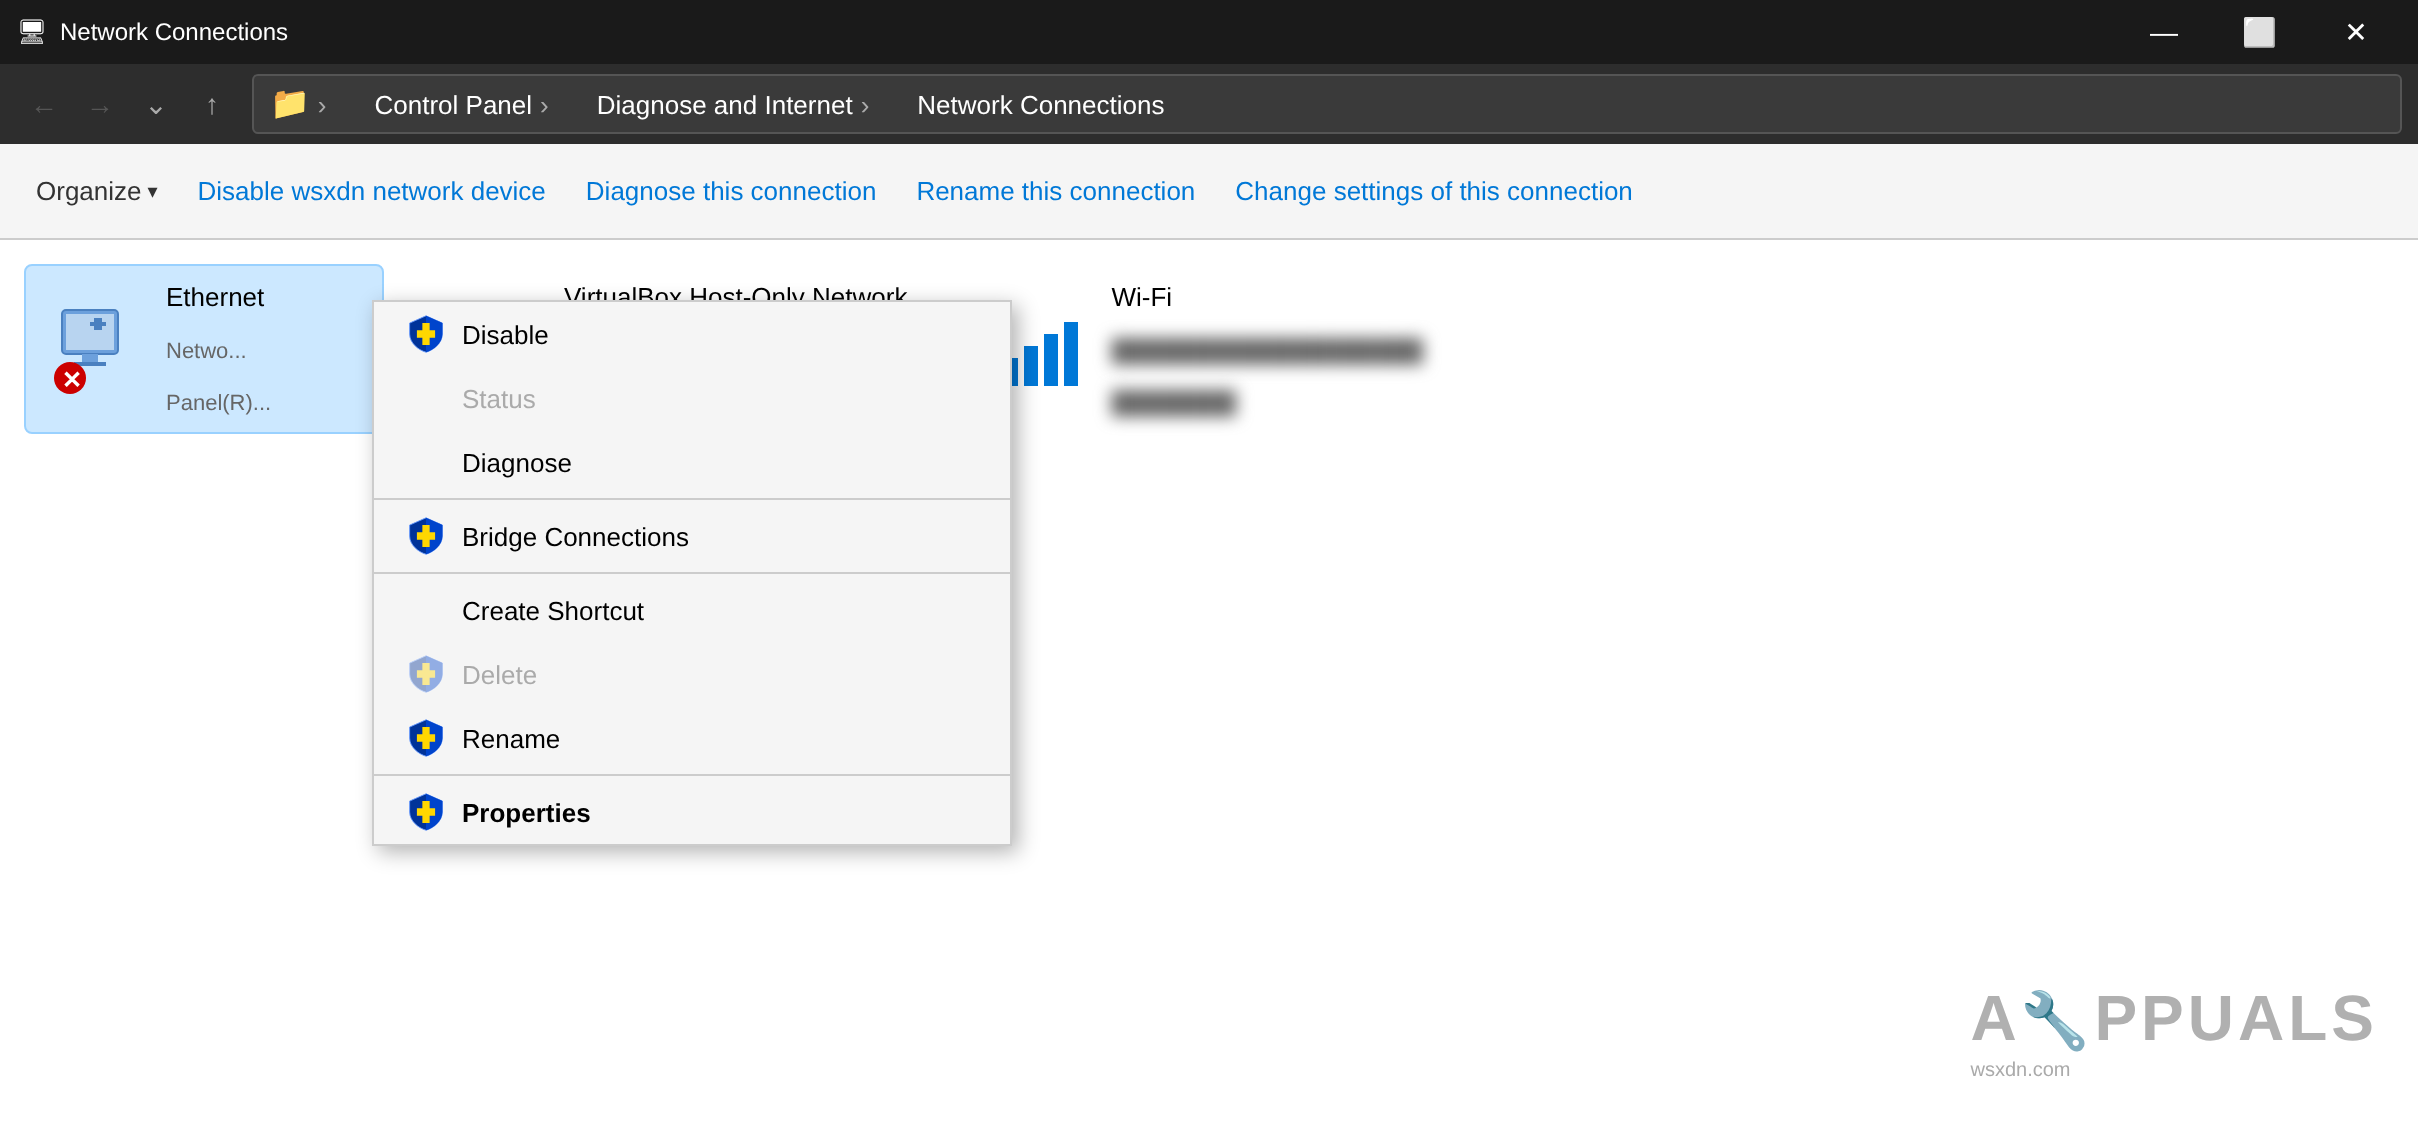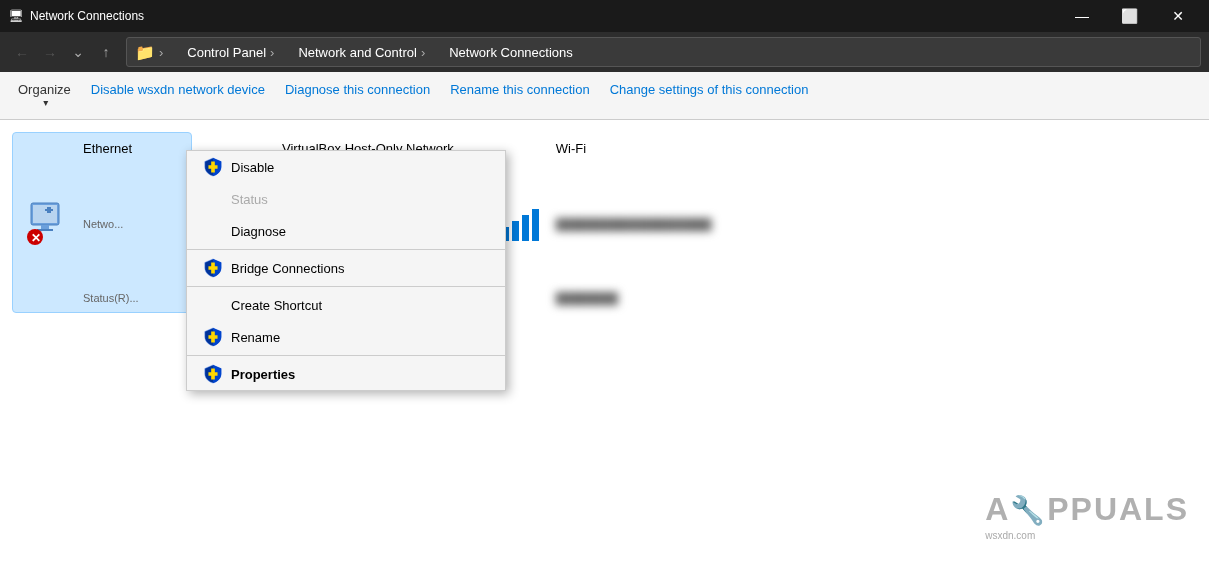--- a/index.html
+++ b/index.html
@@ -106,21 +106,20 @@
     .toolbar-btn {
       display: flex;
       align-items: center;
       padding: 4px 10px;
       height: 36px;
       cursor: pointer;
       color: #0078d7;
       font-size: 13px;
       border-radius: 3px;
       white-space: nowrap;
-      flex-direction: column;
     }
     .toolbar-btn.organize {
       color: #333;
       border-right: none;
     }
     .dropdown-arrow {
       font-size: 10px;
       margin-left: 3px;
       color: #333;
     }
@@ -159,21 +158,20 @@
       width: 48px;
       height: 48px;
       margin-right: 10px;
       flex-shrink: 0;
       position: relative;
     }
 
     .network-info {
       display: flex;
       flex-direction: column;
-      gap: 48px;
     }
     .network-name {
       font-size: 13px;
       font-weight: 500;
       color: #000;
     }
     .network-desc {
       font-size: 11px;
       color: #666;
       margin-top: 14px;
@@ -244,21 +242,21 @@
 <div class="address-bar">
   <div class="nav-btn disabled">←</div>
   <div class="nav-btn disabled">→</div>
   <div class="nav-btn">⌄</div>
   <div class="nav-btn">↑</div>
   <div class="address-path">
     <span class="folder-emoji">📁</span>
     <span class="path-sep">›</span>
     <span class="path-link">Control Panel</span>
     <span class="path-sep">›</span>
-    <span class="path-link">Network and Control</span>
+    <span class="path-link">Diagnose and Internet</span>
     <span class="path-sep">›</span>
     <span class="path-link">Network Connections</span>
   </div>
 </div>
 
 <div class="toolbar">
   <div class="toolbar-btn organize">
     <span>Organize</span>
     <span class="dropdown-arrow">▾</span>
   </div>
@@ -293,21 +291,21 @@
           <circle cx="10" cy="38" r="8" fill="#cc0000"></circle>
           <text x="6" y="43" font-size="12" fill="white" font-weight="bold">✕</text>
 
           <rect x="20" y="10" width="8" height="2" fill="#4a80c0"></rect>
           <rect x="22" y="8" width="4" height="6" fill="#4a80c0"></rect>
         </svg>
       </div>
       <div class="network-info">
         <span class="network-name">Ethernet</span>
         <span class="network-desc">Netwo...</span>
-        <span class="network-desc">Status(R)...</span>
+        <span class="network-desc">Panel(R)...</span>
       </div>
     </div>
 
     <div class="network-item">
       <div class="network-icon">
         <svg width="48" height="48" viewBox="0 0 48 48">
 
           <rect x="6" y="4" width="28" height="22" rx="2" fill="#6ca0dc" stroke="#4a80c0" stroke-width="1"></rect>
           <rect x="8" y="6" width="24" height="18" fill="#b8d4f0"></rect>
 
@@ -373,20 +371,28 @@
       </svg>
       <span>Bridge Connections</span>
     </div>
     <div class="ctx-separator"></div>
 
     <div class="ctx-item">
       <span style="width:28px; display:inline-block;"></span>
       <span>Create Shortcut</span>
     </div>
 
+    <div class="ctx-item disabled">
+      <svg class="ctx-shield" viewBox="0 0 20 22" style="opacity:0.4">
+        <path d="M10 1 L19 5 L19 11 C19 16 14 20 10 21 C6 20 1 16 1 11 L1 5 Z" fill="#003399" stroke="#6699ff" stroke-width="0.5"></path>
+        <path d="M10 1 L19 5 L19 11 C19 16 14 20 10 21" fill="#0044cc"></path>
+        <path d="M5 9 L8 9 L8 5 L12 5 L12 9 L15 9 L15 13 L12 13 L12 17 L8 17 L8 13 L5 13 Z" fill="#ffd700"></path>
+      </svg>
+      <span>Delete</span>
+    </div>
 
     <div class="ctx-item">
       <svg class="ctx-shield" viewBox="0 0 20 22">
         <path d="M10 1 L19 5 L19 11 C19 16 14 20 10 21 C6 20 1 16 1 11 L1 5 Z" fill="#003399" stroke="#6699ff" stroke-width="0.5"></path>
         <path d="M10 1 L19 5 L19 11 C19 16 14 20 10 21" fill="#0044cc"></path>
         <path d="M5 9 L8 9 L8 5 L12 5 L12 9 L15 9 L15 13 L12 13 L12 17 L8 17 L8 13 L5 13 Z" fill="#ffd700"></path>
       </svg>
       <span>Rename</span>
     </div>
     <div class="ctx-separator"></div>

